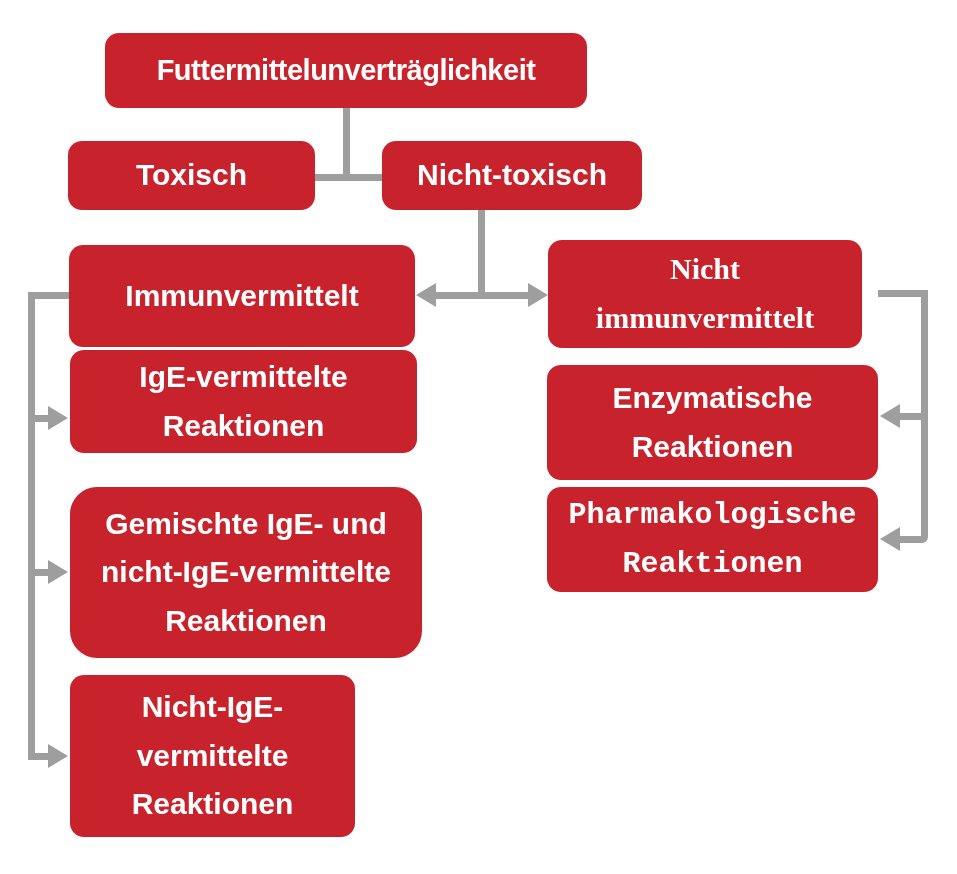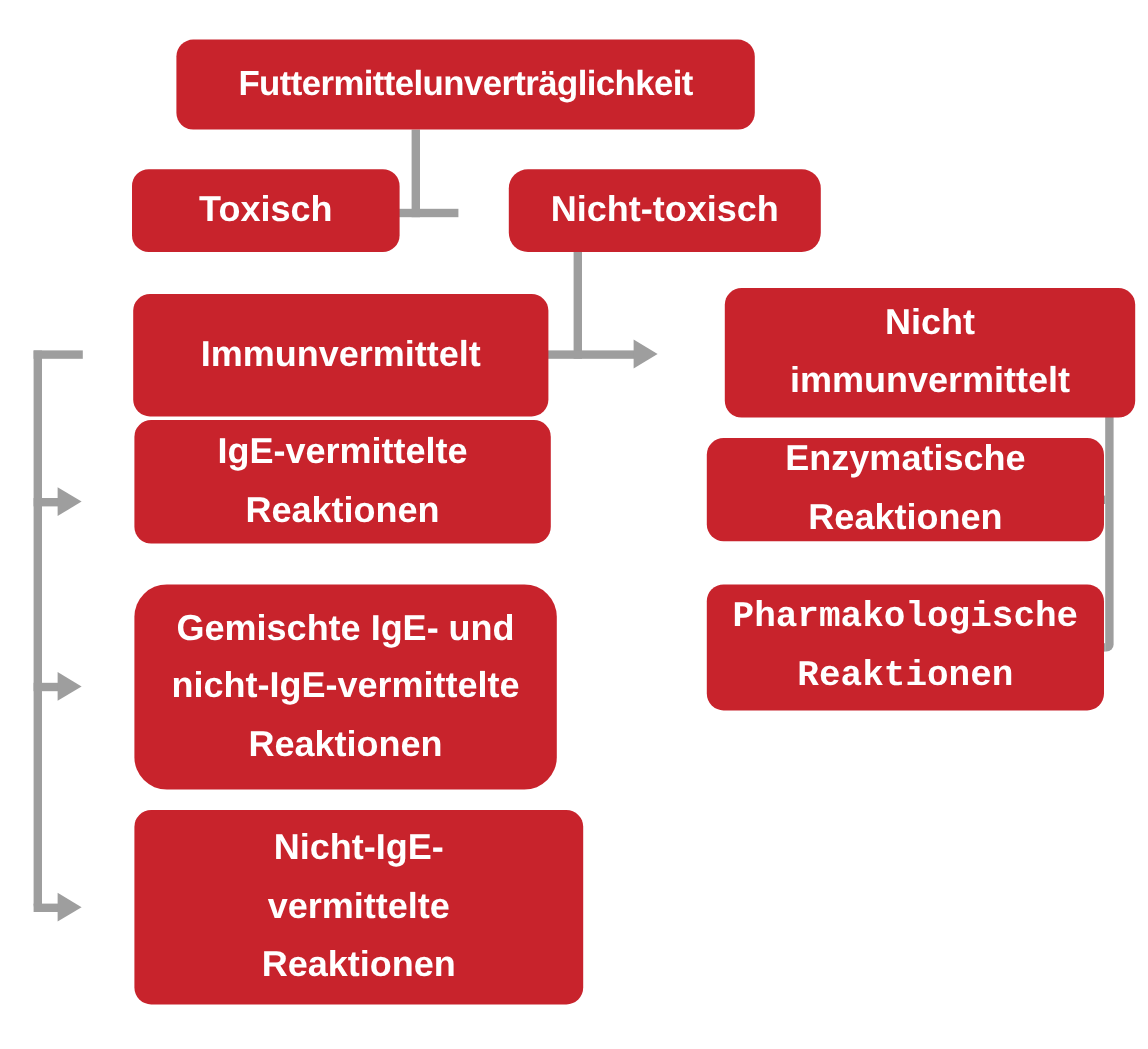--- a/index.html
+++ b/index.html
@@ -24,33 +24,32 @@
     display: flex;
     align-items: center;
     justify-content: center;
     text-align: center;
     font-weight: bold;
     font-size: 30px;
     line-height: 1.62;
     white-space: pre-line;
     box-sizing: border-box;
     padding: 2px 6px;
-    margin-left: 42px;
   }
   
   #node-root            { left:105px; top:33px;  width:482px; height:75px; font-size:29px; letter-spacing:-0.5px; }
-  #node-toxisch         { left:68px;  top:141px; width:223px; height:69px; }
-  #node-nicht-toxisch   { left:382px; top:141px; width:260px; height:69px;border-radius:16px; }
+  #node-toxisch         { left:68px;  top:141px; width:247px; height:69px; }
+  #node-nicht-toxisch   { left:382px; top:141px; width:260px; height:69px; }
   #node-immun           { left:69px;  top:245px; width:346px; height:102px; }
-  #node-nicht-immun     { left:562px; top:240px; width:342px; height:108px; }
+  #node-nicht-immun     { left:548px; top:240px; width:314px; height:108px;font-family:Liberation Serif, serif; }
   #node-ige             { left:70px;  top:350px; width:347px; height:103px; }
-  #node-enzym           { left:547px; top:365px; width:331px; height:86px; }
+  #node-enzym           { left:547px; top:365px; width:331px; height:115px; }
   #node-gemischt        { left:70px;  top:487px; width:352px; height:171px;border-radius:27px; }
   #node-pharma          { left:547px; top:487px; width:331px; height:105px;font-family:Liberation Mono, monospace; }
-  #node-nicht-ige       { left:70px;  top:675px; width:374px; height:162px; }
+  #node-nicht-ige       { left:70px;  top:675px; width:285px; height:162px; }
 
   .line {
     position: absolute;
     background: var(--connector);
   }
   .head {
     position: absolute;
     width: 0; height: 0;
     border-top: 12px solid transparent;
     border-bottom: 12px solid transparent;

